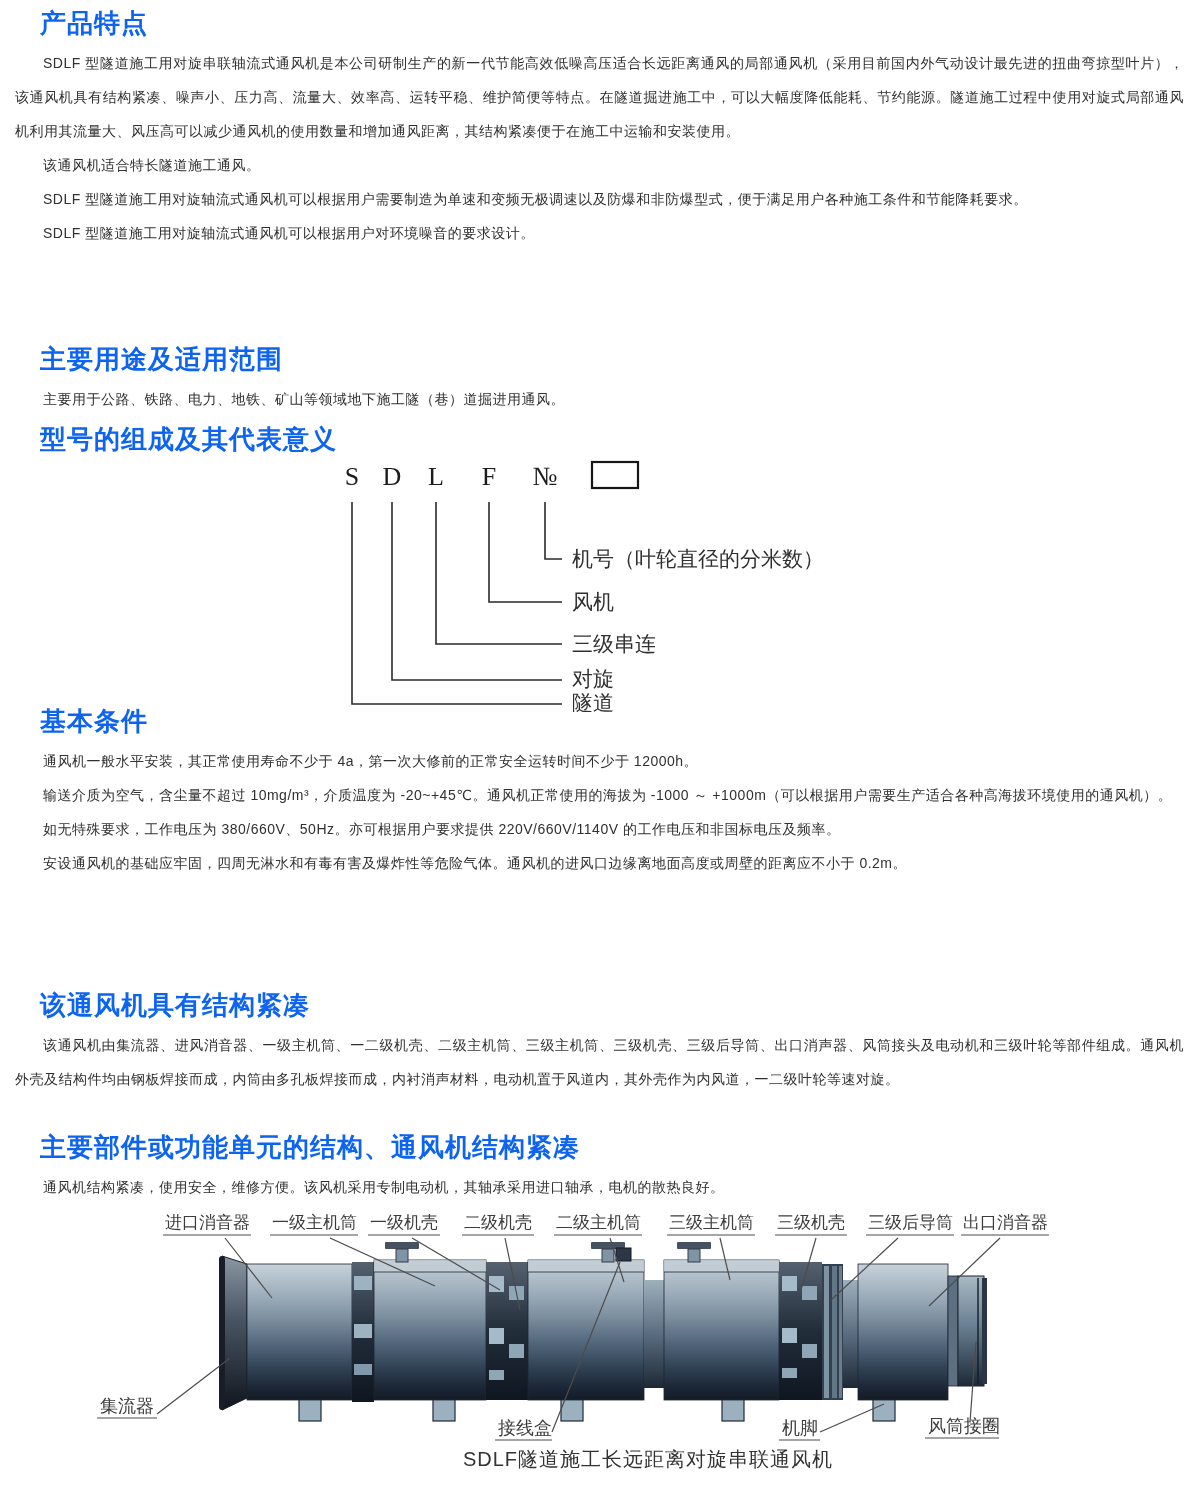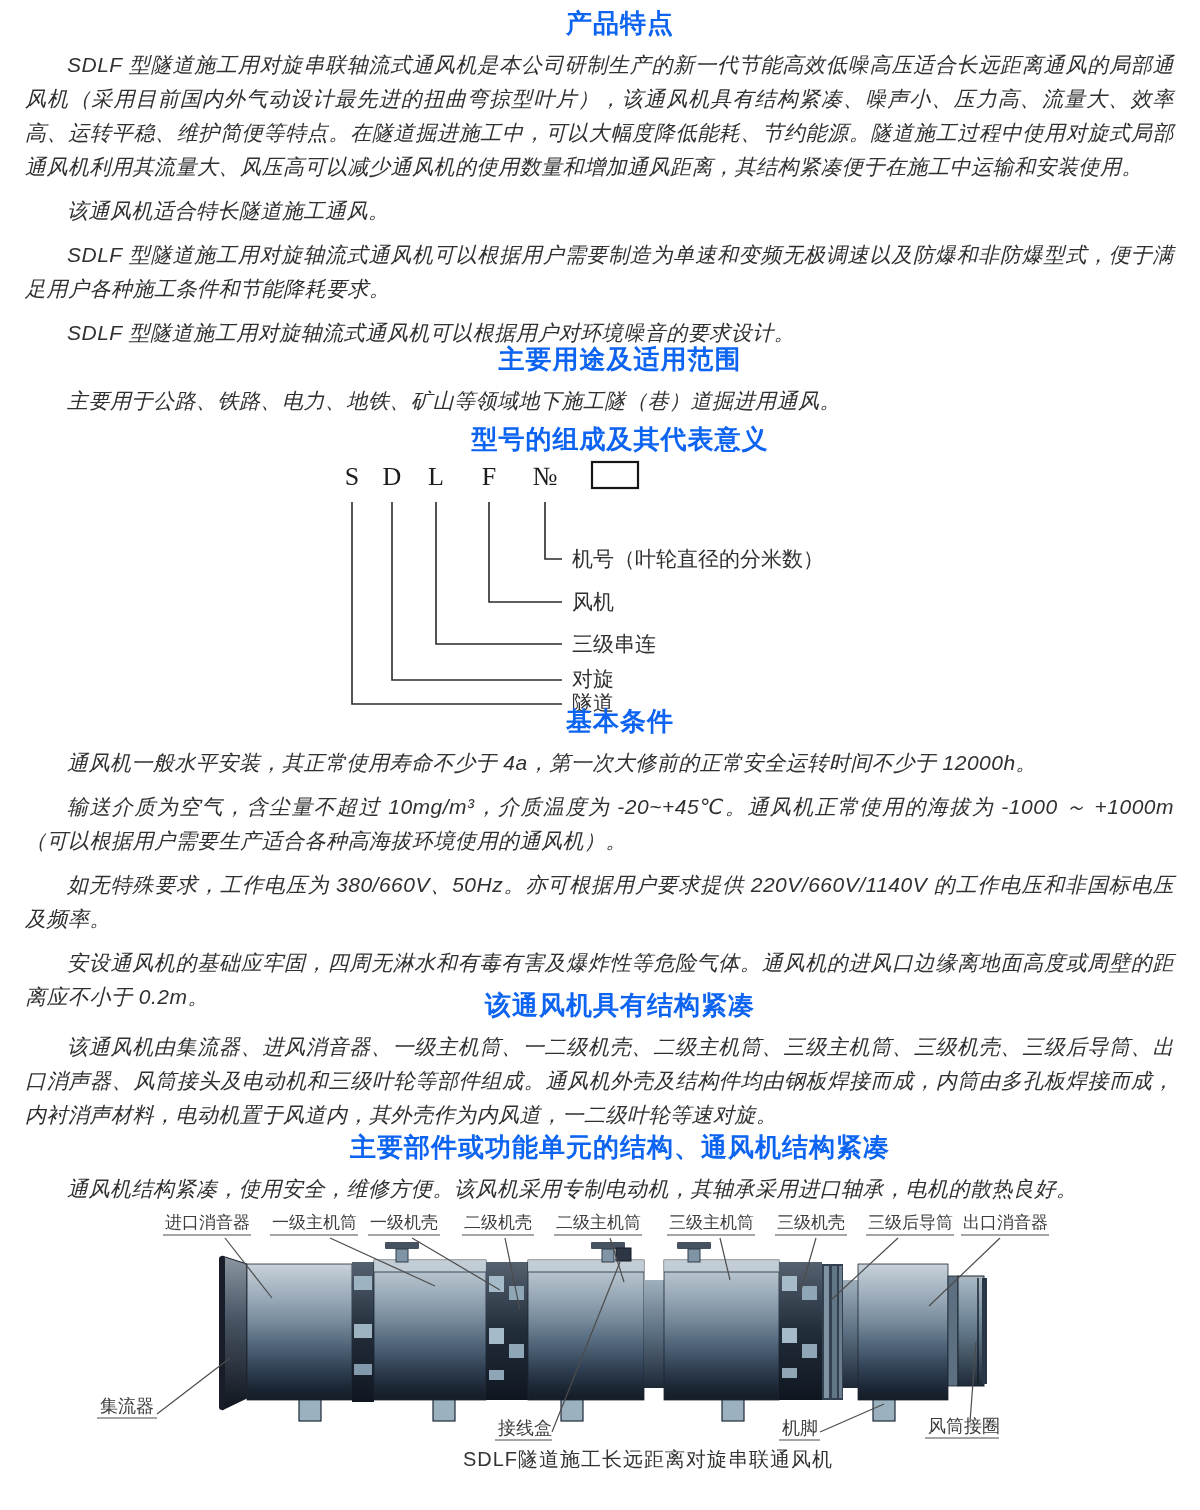--- a/index.html
+++ b/index.html
@@ -10,31 +10,29 @@
     color:#303030;
     position:relative;
     overflow:hidden;
   }
   .sec{position:absolute;left:0;width:1200px;}
   .sec h2{
     margin:0 0 8px 40px;
     font-size:26px;line-height:30px;
     font-weight:bold;color:#0d64f0;
     letter-spacing:1px;
-    text-align:center;
   }
   .sec .body{padding:0 16px 0 15px;}
   .sec .body p{
-    margin:10px;
-    font-size:21px;line-height:34px;
+    margin:0;
+    font-size:14px;line-height:34px;
     text-align:justify;
     text-indent:2em;
     color:#303030;
     letter-spacing:0.5px;
-    font-style:italic;
   }
   .diagram{position:absolute;left:0;width:1200px;}
   svg text{font-family:"Liberation Sans","DejaVu Sans",sans-serif;}
   svg text.code-letter{font-family:"Liberation Serif","DejaVu Serif",serif;}
 </style>
 </head>
 <body>
 
 <div class="sec" style="top:8px">
   <h2>产品特点</h2>

